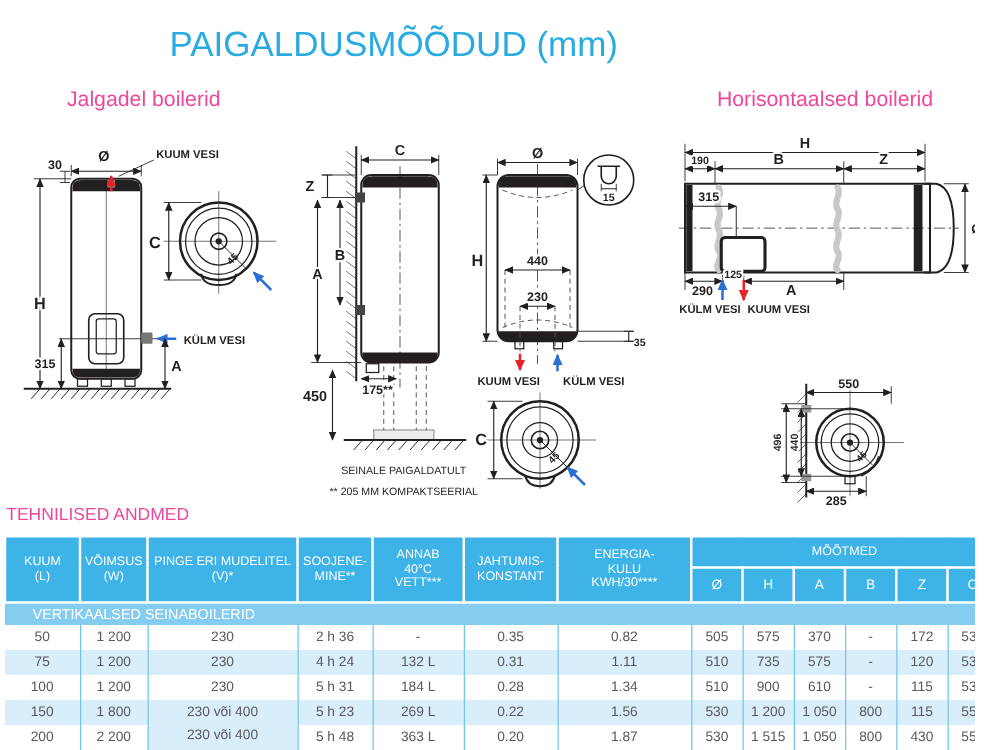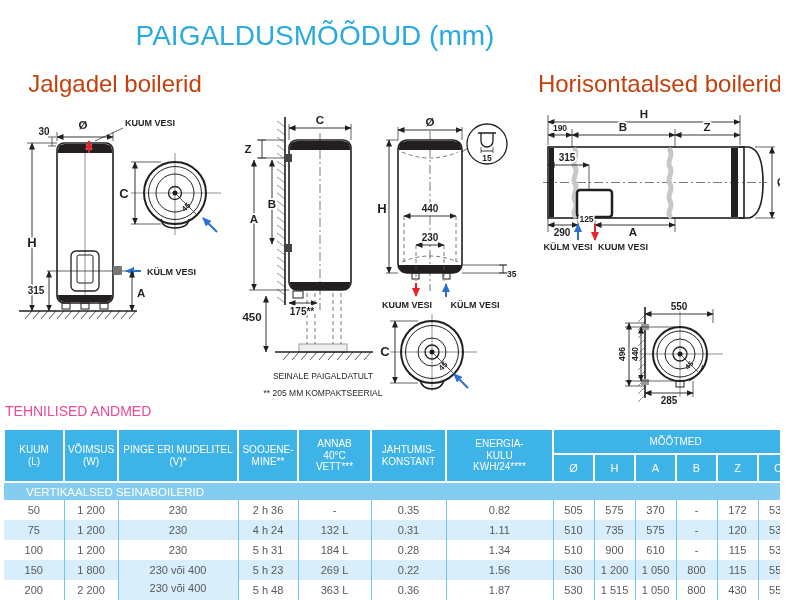--- a/index.html
+++ b/index.html
@@ -1,21 +1,21 @@
 <!DOCTYPE html>
 <html><head>
 <meta charset="utf-8">
 <style>
   html,body{margin:0;padding:0;background:#fff;}
   .page{position:relative;width:780px;height:600px;background:#fff;overflow:hidden;
         font-family:"Liberation Sans",sans-serif;}
   .main-title{position:absolute;left:315px;top:20px;transform:translateX(-50%);
         font-size:28px;color:#29ABE2;white-space:nowrap;}
   .sec-title{position:absolute;top:70px;transform:translateX(-50%);
-        font-size:24px;color:#c2410c;white-space:nowrap;}
+        font-size:17px;color:#ec4899;white-space:nowrap;}
   .diag{position:absolute;}
   
   .ln05{stroke:#231F20;stroke-width:.5;fill:none}
   .ln075{stroke:#231F20;stroke-width:.75;fill:none}
   .ln1{stroke:#231F20;stroke-width:1;fill:none}
   .ln12{stroke:#231F20;stroke-width:1.3;fill:none}
   .ln15{stroke:#231F20;stroke-width:1.6;fill:none}
   .ln2{stroke:#231F20;stroke-width:2;fill:none}
   .ext{stroke:#231F20;stroke-width:.7;fill:none}
   .dim{stroke:#231F20;stroke-width:.9;fill:none;marker-start:url(#arrK);marker-end:url(#arrK)}
@@ -389,21 +389,21 @@
 (V)*</th>
         <th rowspan="2">SOOJENE-
 MINE**</th>
         <th rowspan="2">ANNAB
 40°C
 VETT***</th>
         <th rowspan="2">JAHTUMIS-
 KONSTANT</th>
         <th rowspan="2">ENERGIA-
 KULU
-KWH/24****</th>
+KWH/30****</th>
         <th colspan="6">MÕÕTMED</th>
       </tr>
       <tr class="sub">
         <th>Ø</th>
         <th>H</th>
         <th>A</th>
         <th>B</th>
         <th>Z</th>
         <th>C</th>
       </tr>
@@ -473,21 +473,21 @@
         <td>1 050</td>
         <td>800</td>
         <td>115</td>
         <td>550</td>
       </tr>
       <tr>
         <td>200</td>
         <td>2 200</td>
         <td>5 h 48</td>
         <td>363 L</td>
-        <td>0.36</td>
+        <td>0.20</td>
         <td>1.87</td>
         <td>530</td>
         <td>1 515</td>
         <td>1 050</td>
         <td>800</td>
         <td>430</td>
         <td>550</td>
       </tr>
     </tbody>
   </table>

